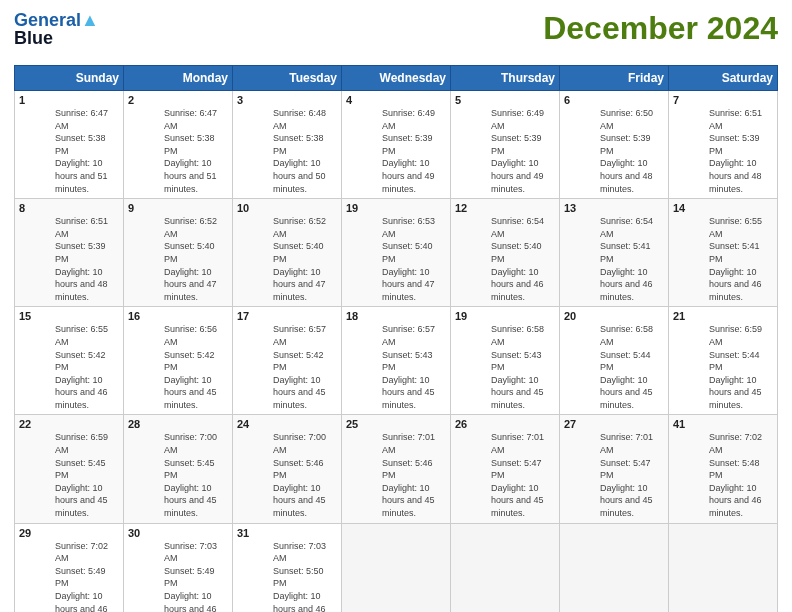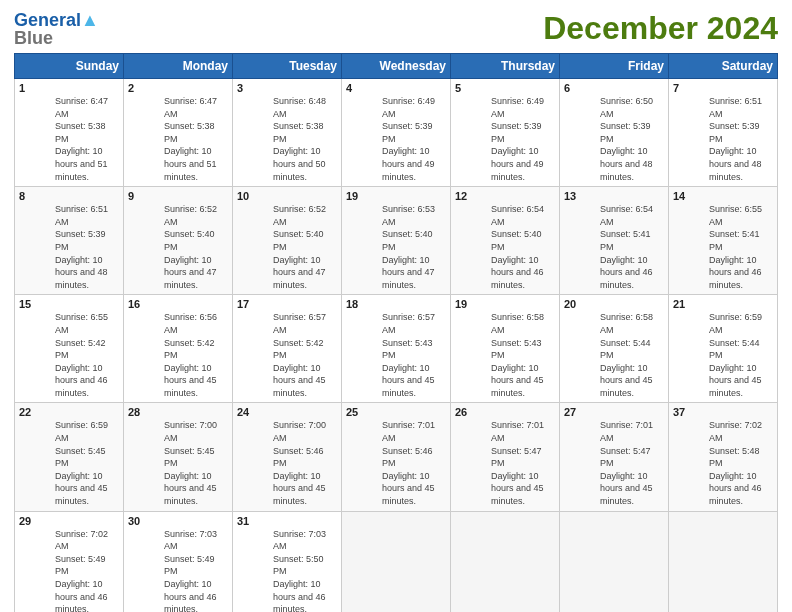--- a/index.html
+++ b/index.html
@@ -13,21 +13,21 @@
     .page {
       width: 792px;
       height: 612px;
       padding: 10px 14px;
       background: #fff;
     }
     .header {
       display: flex;
       justify-content: space-between;
       align-items: center;
-      margin-bottom: 6px;
+      margin-bottom: 18px;
       gap: 34px;
     }
     .logo {
       display: flex;
       flex-direction: column;
       align-items: flex-start;
     }
     .title-block {
       text-align: right;
     }
@@ -87,21 +87,21 @@
 <body>
 
 <div class="page">
   <div class="header">
     <div class="logo">
       <div style="display:flex;align-items:center;">
         <div style="font-size:18px;font-weight:bold;color:#1a5fa8;line-height:1;">
           <span style="color:#1a5fa8;">General</span><span style="color:#4db6e8;">▲</span>
         </div>
       </div>
-      <div style="font-size:18px;font-weight:bold;color:#737373;line-height:1;">Blue</div>
+      <div style="font-size:18px;font-weight:bold;color:#0f172a;line-height:1;">Blue</div>
     </div>
     <div class="title-block">
       <div class="month-title">December 2024</div>
     </div>
   </div>
 
   <table class="calendar">
     <thead>
       <tr>
         <th>Sunday</th>
@@ -331,21 +331,21 @@
       </td>
           <td>
         <span class="day-number">27</span>
         <div class="day-info">
           Sunrise: 7:01 AM<br>
           Sunset: 5:47 PM<br>
           Daylight: 10 hours and 45 minutes.
         </div>
       </td>
           <td>
-        <span class="day-number">37</span>
+        <span class="day-number">41</span>
         <div class="day-info">
           Sunrise: 7:02 AM<br>
           Sunset: 5:48 PM<br>
           Daylight: 10 hours and 46 minutes.
         </div>
       </td>
         </tr>
         <tr>
           <td>
         <span class="day-number">29</span>

